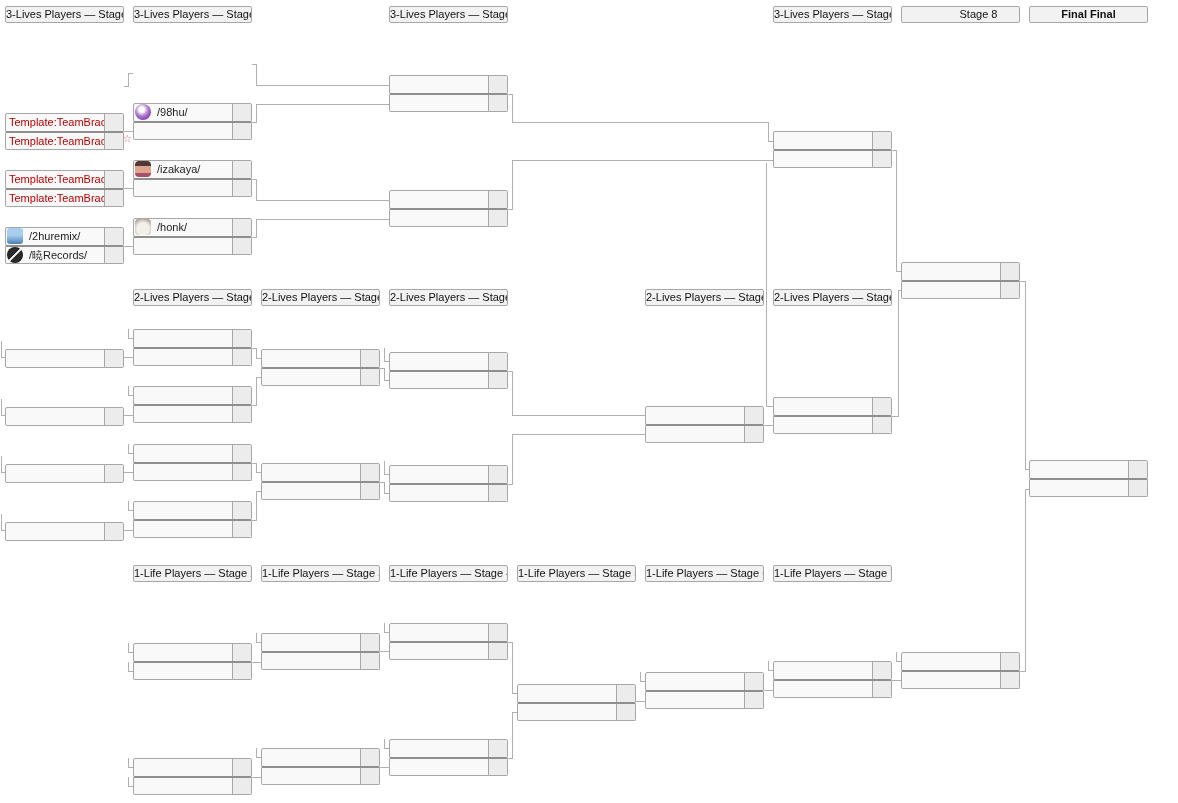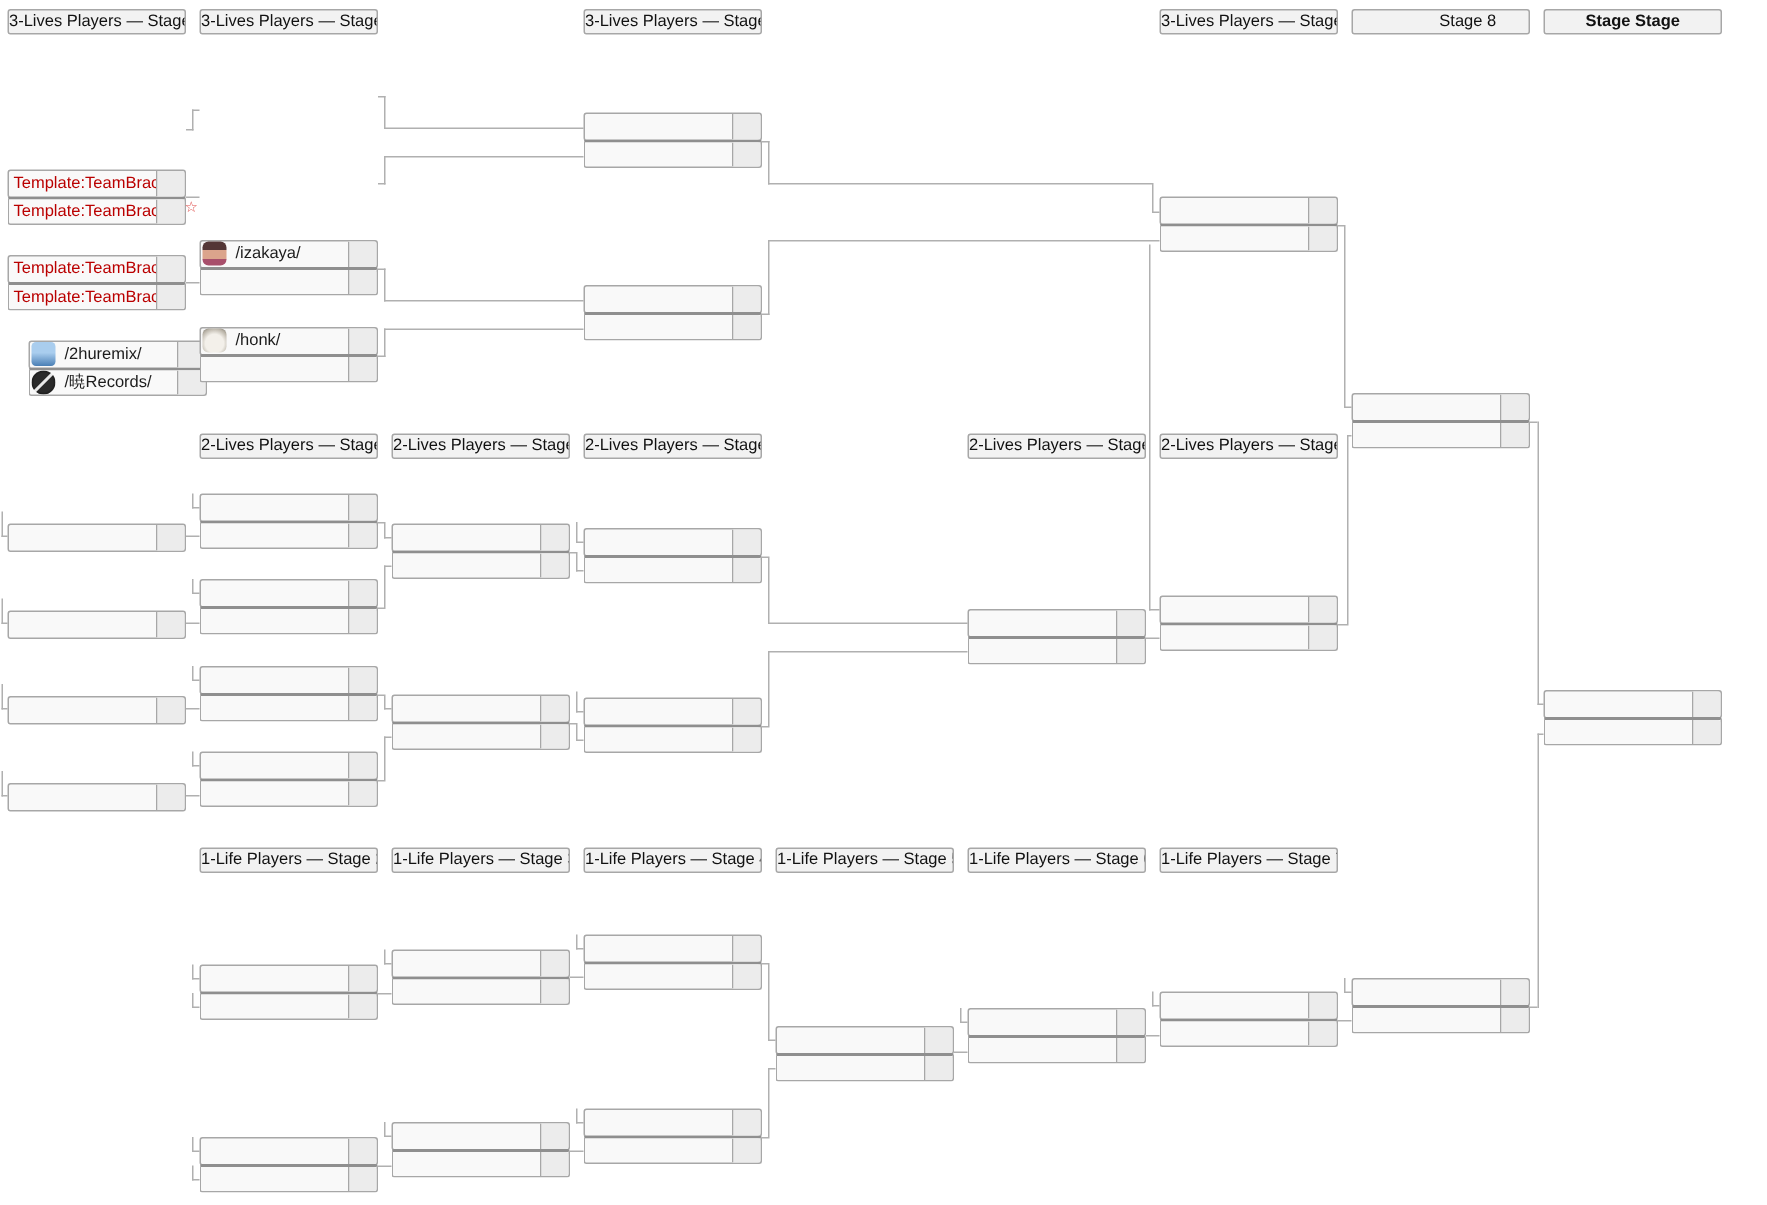--- a/index.html
+++ b/index.html
@@ -169,21 +169,21 @@
     <div class="line" style="left: 768px; top: 661px; width: 1px; height: 10px;"></div>
     <div class="line" style="left: 768px; top: 670px; width: 5px; height: 1px;"></div>
     <div class="line" style="left: 892px; top: 680px; width: 9px; height: 1px;"></div>
     <div class="line" style="left: 896px; top: 652px; width: 1px; height: 10px;"></div>
     <div class="line" style="left: 896px; top: 661px; width: 5px; height: 1px;"></div>
     <div class="stage-header" style="left: 5px; top: 6px;">3-Lives Players — Stage 1</div>
     <div class="stage-header" style="left: 133px; top: 6px;">3-Lives Players — Stage 2</div>
     <div class="stage-header" style="left: 389px; top: 6px;">3-Lives Players — Stage 4</div>
     <div class="stage-header" style="left: 773px; top: 6px;">3-Lives Players — Stage 7</div>
     <div class="stage-header" style="left: 901px; top: 6px; padding-left: 36px;">Stage 8</div>
-    <div class="stage-header bold" style="left: 1029px; top: 6px;">Stage Stage</div>
+    <div class="stage-header bold" style="left: 1029px; top: 6px;">Final Final</div>
     <div class="stage-header" style="left: 133px; top: 289px;">2-Lives Players — Stage 2</div>
     <div class="stage-header" style="left: 261px; top: 289px;">2-Lives Players — Stage 3</div>
     <div class="stage-header" style="left: 389px; top: 289px;">2-Lives Players — Stage 4</div>
     <div class="stage-header" style="left: 645px; top: 289px;">2-Lives Players — Stage 6</div>
     <div class="stage-header" style="left: 773px; top: 289px;">2-Lives Players — Stage 7</div>
     <div class="stage-header" style="left: 133px; top: 565px;">1-Life Players — Stage 2</div>
     <div class="stage-header" style="left: 261px; top: 565px;">1-Life Players — Stage 3</div>
     <div class="stage-header" style="left: 389px; top: 565px;">1-Life Players — Stage 4</div>
     <div class="stage-header" style="left: 517px; top: 565px;">1-Life Players — Stage 5</div>
     <div class="stage-header" style="left: 645px; top: 565px;">1-Life Players — Stage 6</div>
@@ -202,29 +202,40 @@
     <div class="match" style="left: 5px; top: 170px;">
       <div class="team-row">
         <div class="tname redlink">Template:TeamBracket/sa</div>
         <div class="score"></div>
       </div>
       <div class="team-row">
         <div class="tname redlink">Template:TeamBracket/re</div>
         <div class="score"></div>
       </div>
     </div>
-    <div class="match" style="left: 19px; top: 227px;">
+    <div class="match" style="left: 5px; top: 227px;">
       <div class="team-row">
         <span class="ticon i-2huremix"></span>
         <div class="tname">/2huremix/</div>
         <div class="score"></div>
       </div>
       <div class="team-row">
         <span class="ticon i-akatsuki"></span>
         <div class="tname">/暁Records/</div>
+        <div class="score"></div>
+      </div>
+    </div>
+    <div class="match" style="left: 133px; top: 103px;">
+      <div class="team-row">
+        <span class="ticon i-98hu"></span>
+        <div class="tname">/98hu/</div>
+        <div class="score"></div>
+      </div>
+      <div class="team-row">
+        <div class="tname"></div>
         <div class="score"></div>
       </div>
     </div>
     <div class="match" style="left: 133px; top: 218px;">
       <div class="team-row">
         <span class="ticon i-honk"></span>
         <div class="tname">/honk/</div>
         <div class="score"></div>
       </div>
       <div class="team-row">

